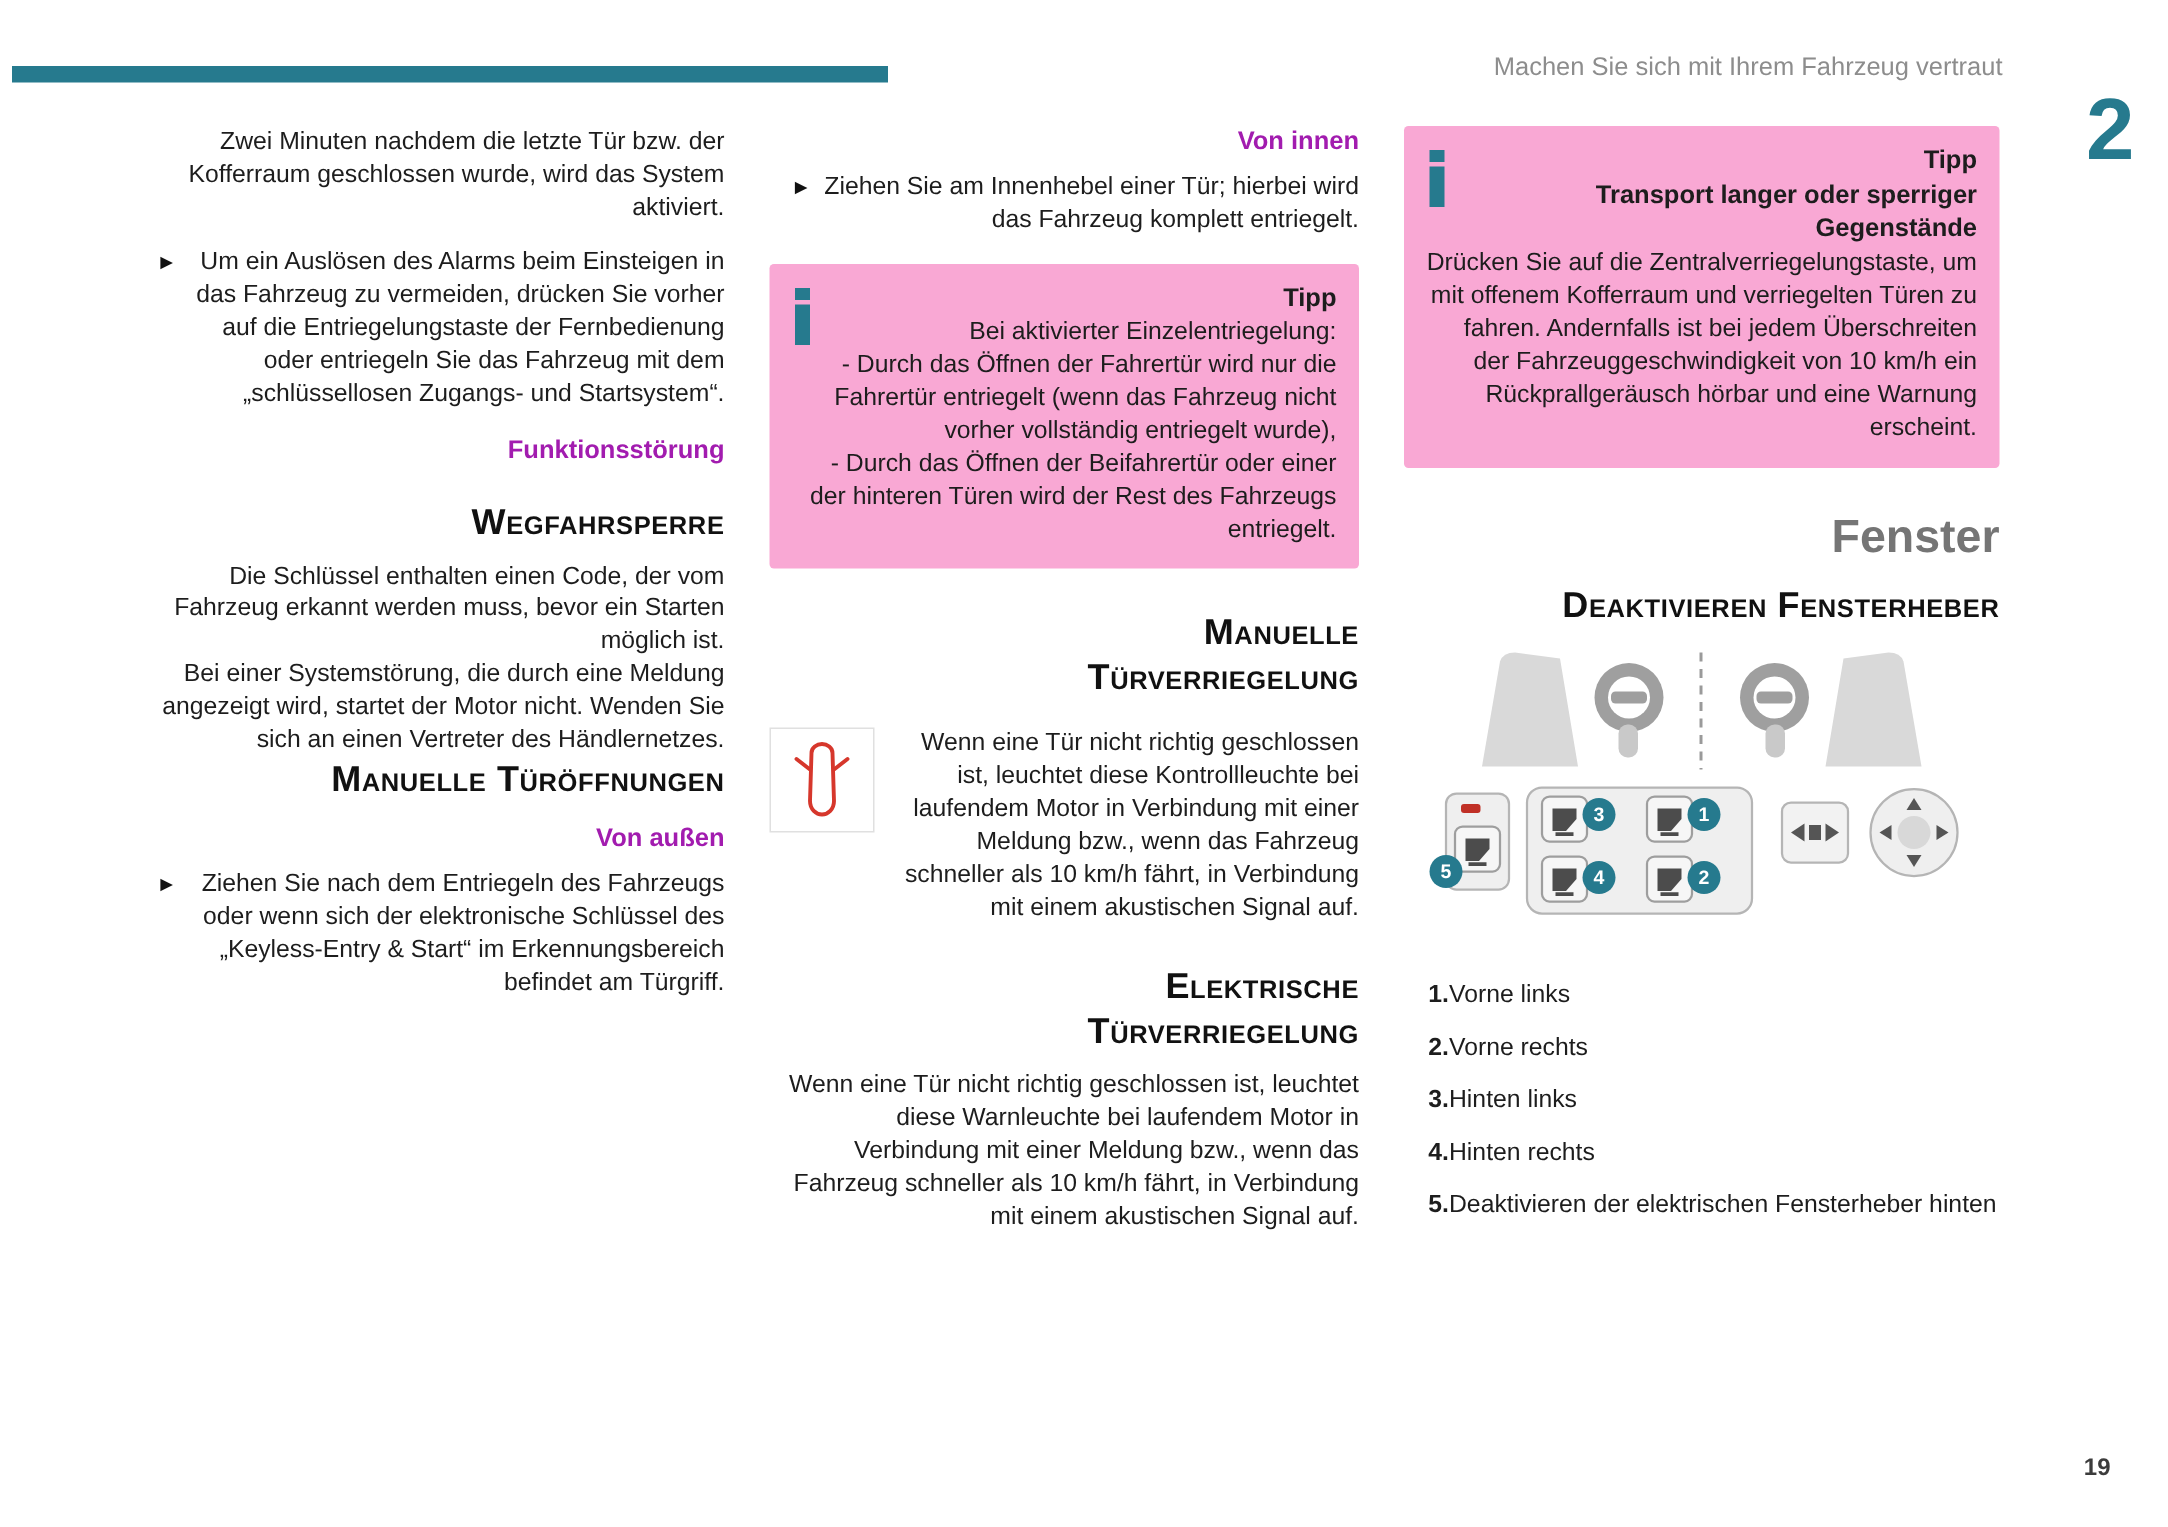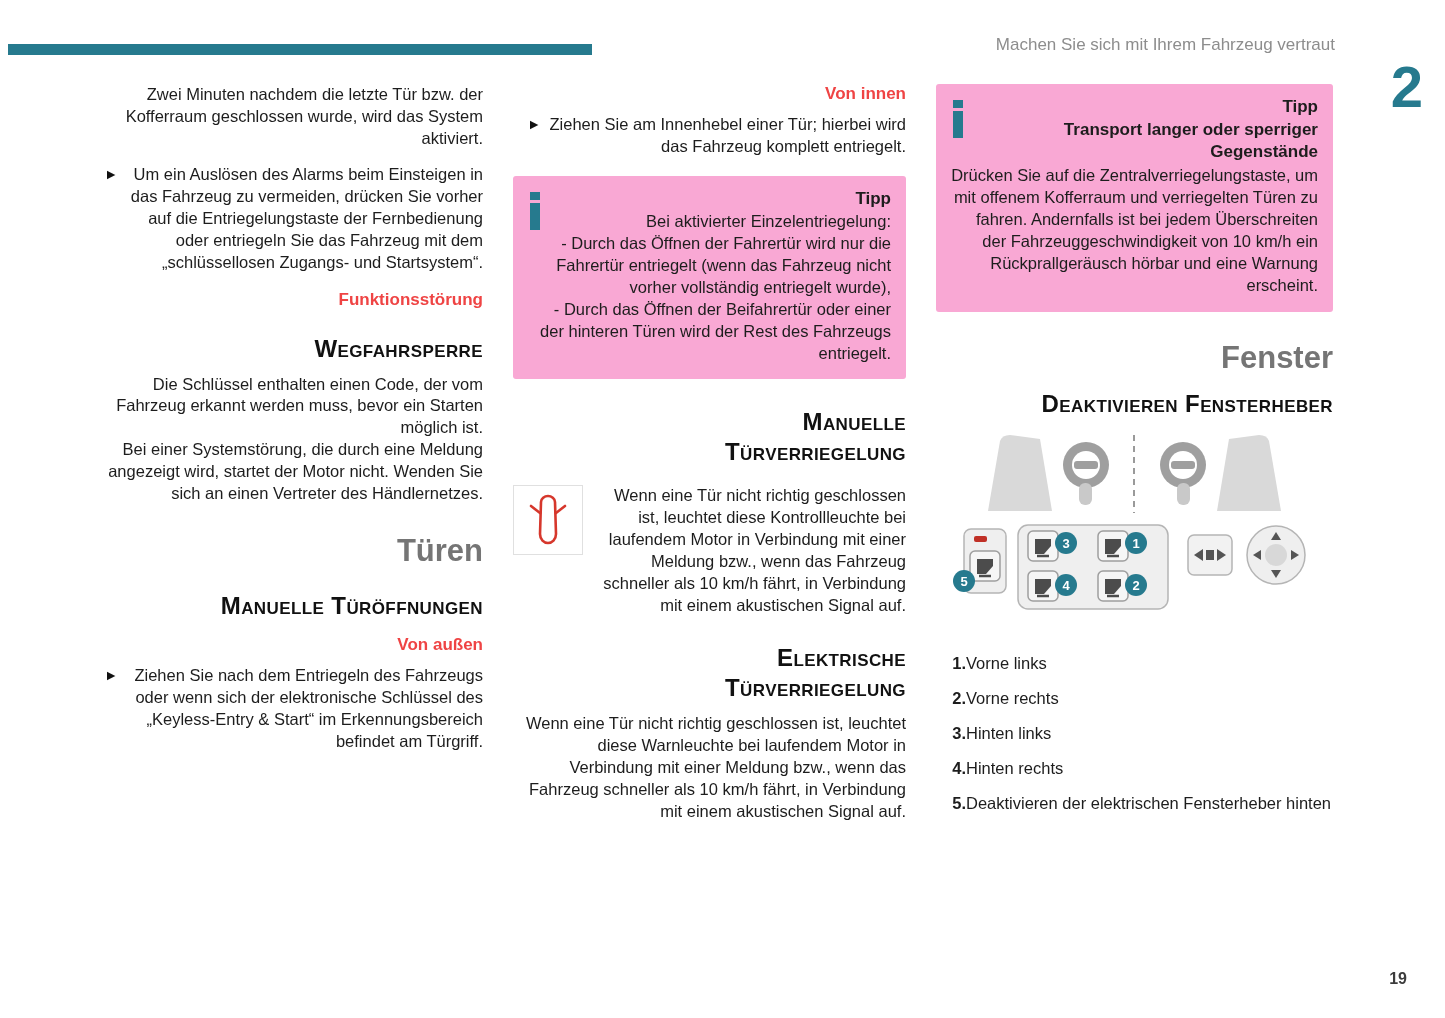--- a/index.html
+++ b/index.html
@@ -16,21 +16,21 @@
     position:absolute; top:58px; right:22px; font-size:58px; font-weight:bold; color:#267a8e; line-height:1;
   }
   .page-number {
     position:absolute; right:38px; bottom:30px; font-size:16px; font-weight:bold; color:#3c3c3c;margin-left:44px;
   }
   .content {
     position:absolute; left:90px; top:84px; width:1247px;
     display:grid; grid-template-columns:393px 393px 397px; column-gap:30px;text-align:right;
   }
   .body { font-size:16.5px; line-height:1.33; white-space:pre-line; }
-  .subhead { font-size:17px; font-weight:bold; color:#ef4444; }
+  .subhead { font-size:17px; font-weight:bold; color:#a21caf; }
   .caps-heading {
     font-size:24px; font-weight:bold; font-variant:small-caps; letter-spacing:.4px;
     color:#111; line-height:1.25;
   }
   .caps-heading.one { white-space:nowrap; }
   .caps-heading.two { white-space:pre-line; }
   .section-heading { font-size:31px; font-weight:bold; color:#757575; line-height:1.15; }
 
   .bullet { display:flex; }
   .bullet .arrow { width:28px; flex:none; font-size:14px; padding-top:2px; color:#111; }
@@ -80,21 +80,20 @@
       <span class="arrow">►</span>
       <span class="body">Um ein Auslösen des Alarms beim Einsteigen in das Fahrzeug zu vermeiden, drücken Sie vorher auf die Entriegelungstaste der Fernbedienung oder entriegeln Sie das Fahrzeug mit dem „schlüssellosen Zugangs- und Startsystem“.</span>
     </div>
 
     <h3 class="subhead mb4">Funktionsstörung</h3>
 
     <h2 class="caps-heading one mt24 mb10">Wegfahrsperre</h2>
     <p class="body">Die Schlüssel enthalten einen Code, der vom Fahrzeug erkannt werden muss, bevor ein Starten möglich ist.
 Bei einer Systemstörung, die durch eine Meldung angezeigt wird, startet der Motor nicht. Wenden Sie sich an einen Vertreter des Händlernetzes.</p>
 
-    <h1 class="section-heading mt28 mb22">Türen</h1>
 
     <h2 class="caps-heading one mb14">Manuelle Türöffnungen</h2>
 
     <h3 class="subhead mb10">Von außen</h3>
 
     <div class="bullet">
       <span class="arrow">►</span>
       <span class="body">Ziehen Sie nach dem Entriegeln des Fahrzeugs oder wenn sich der elektronische Schlüssel des „Keyless-Entry &amp; Start“ im Erkennungsbereich befindet am Türgriff.</span>
     </div>
   </div>

